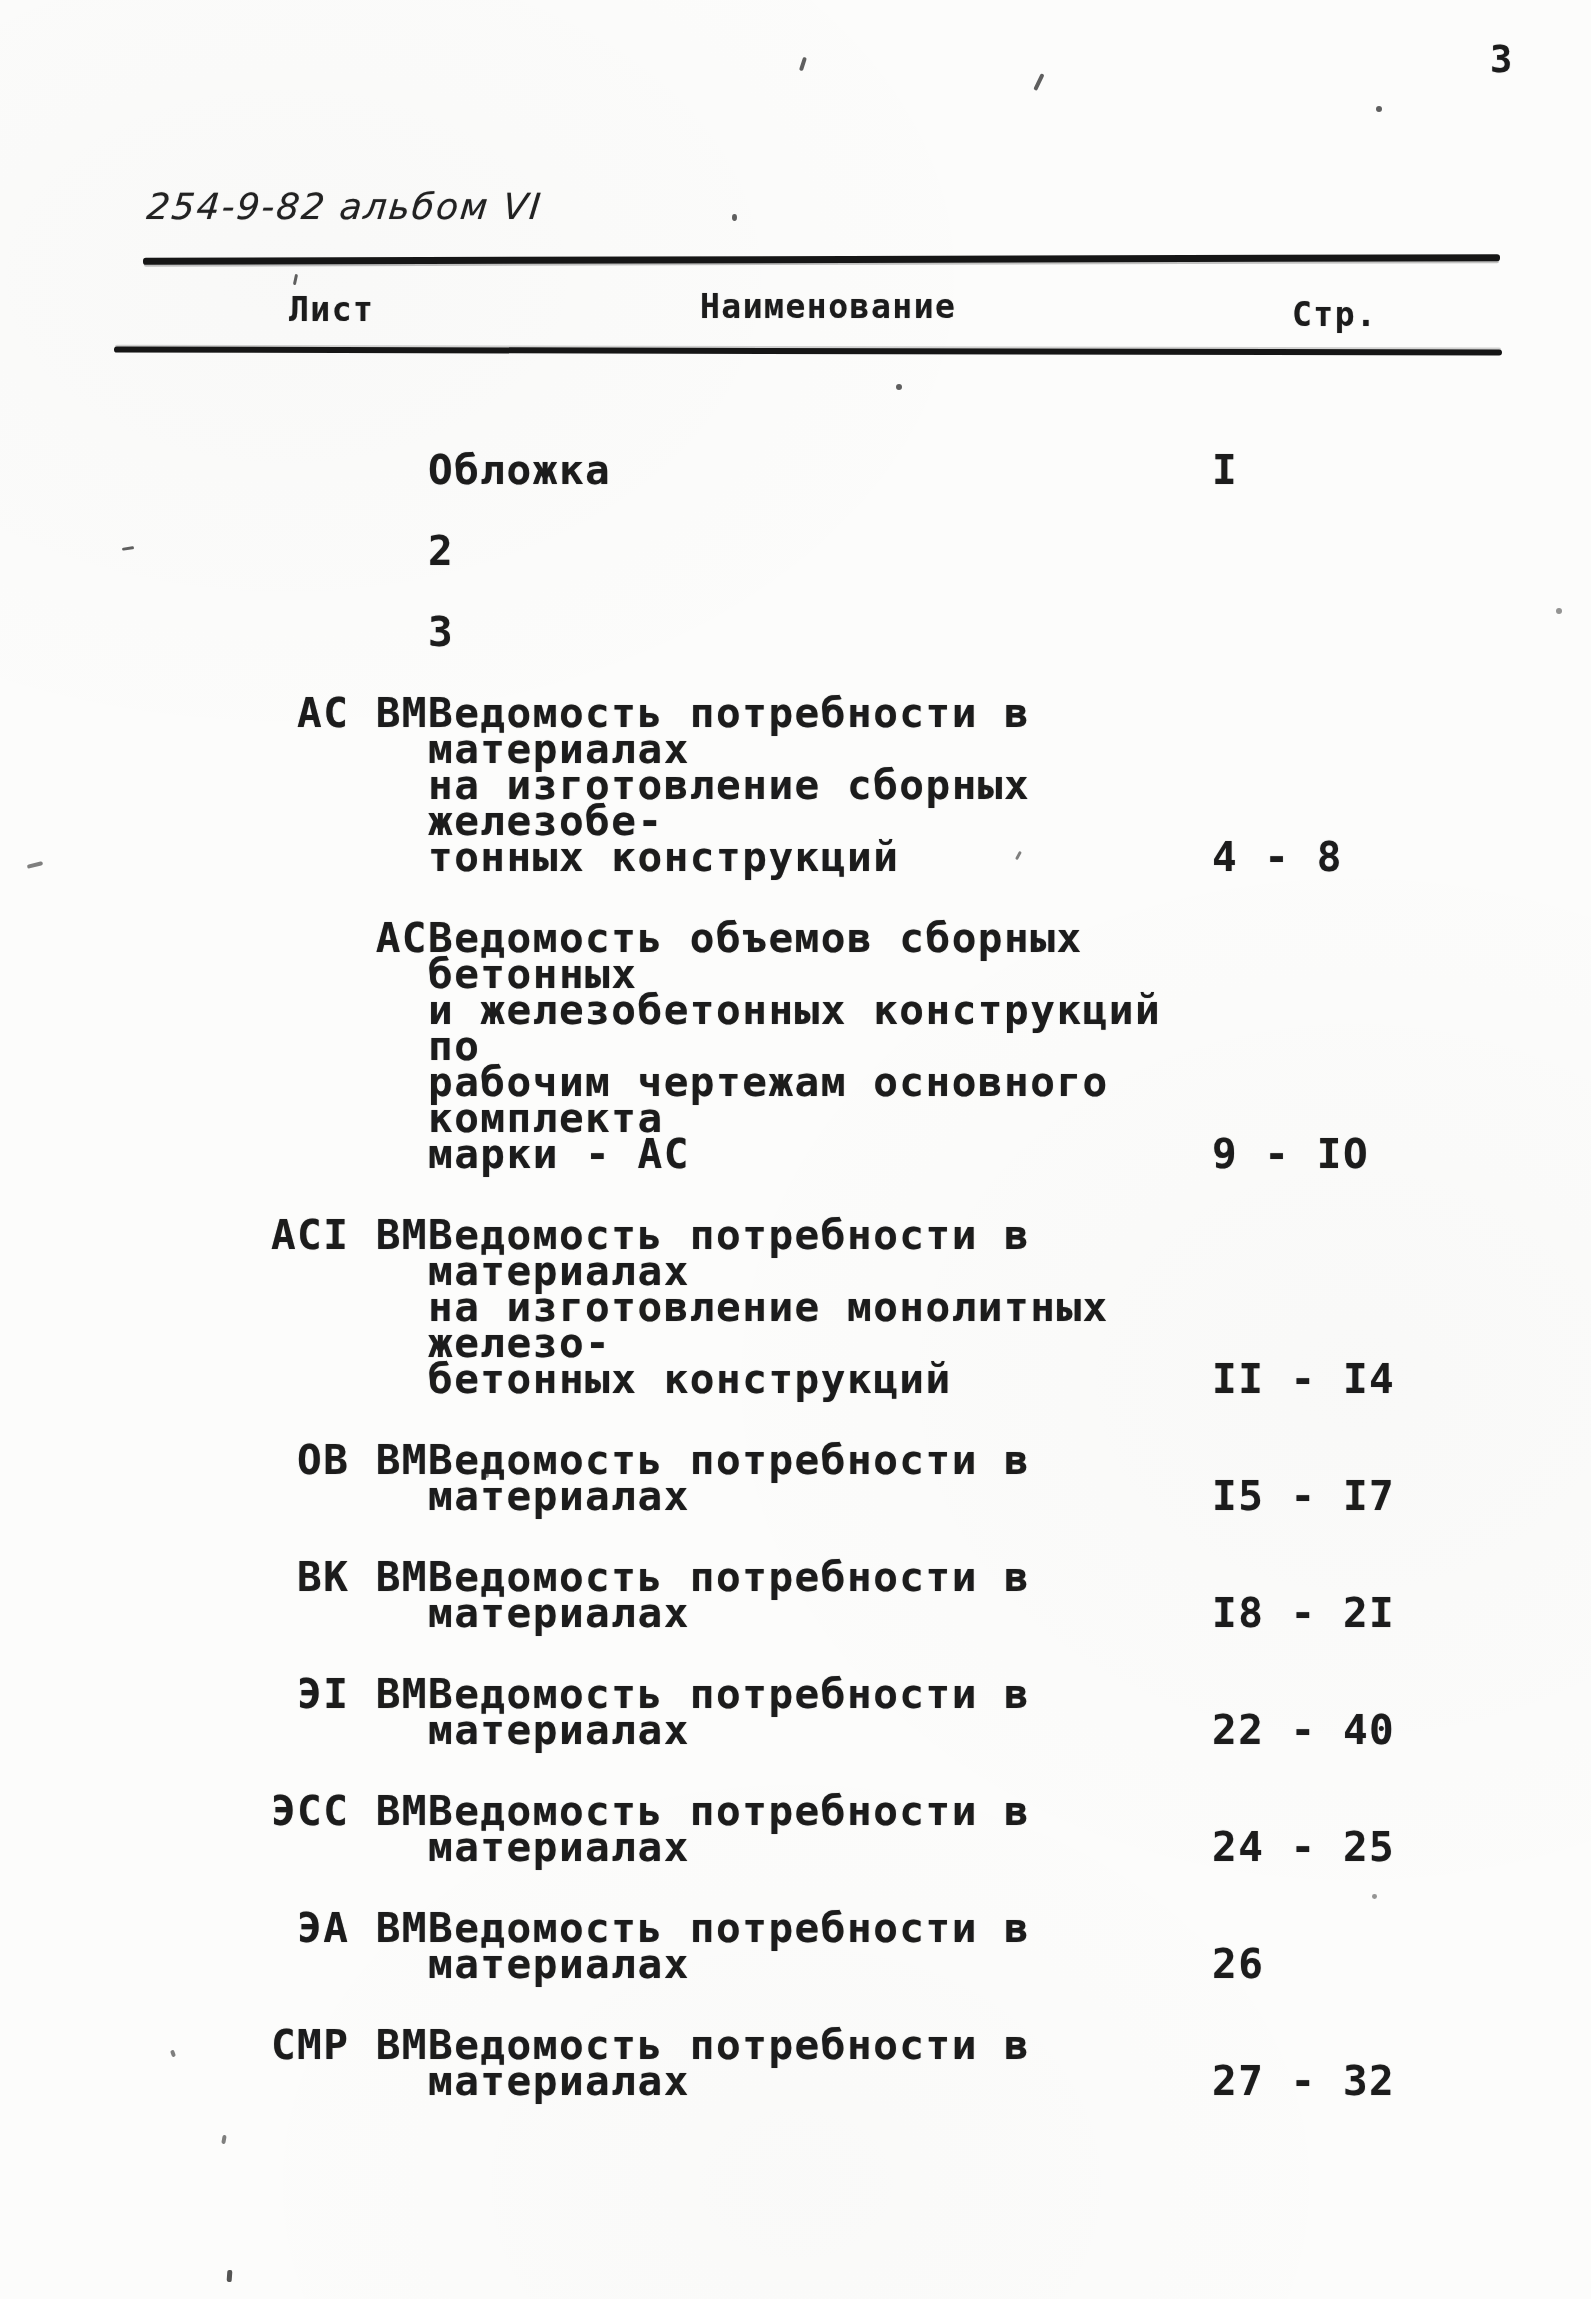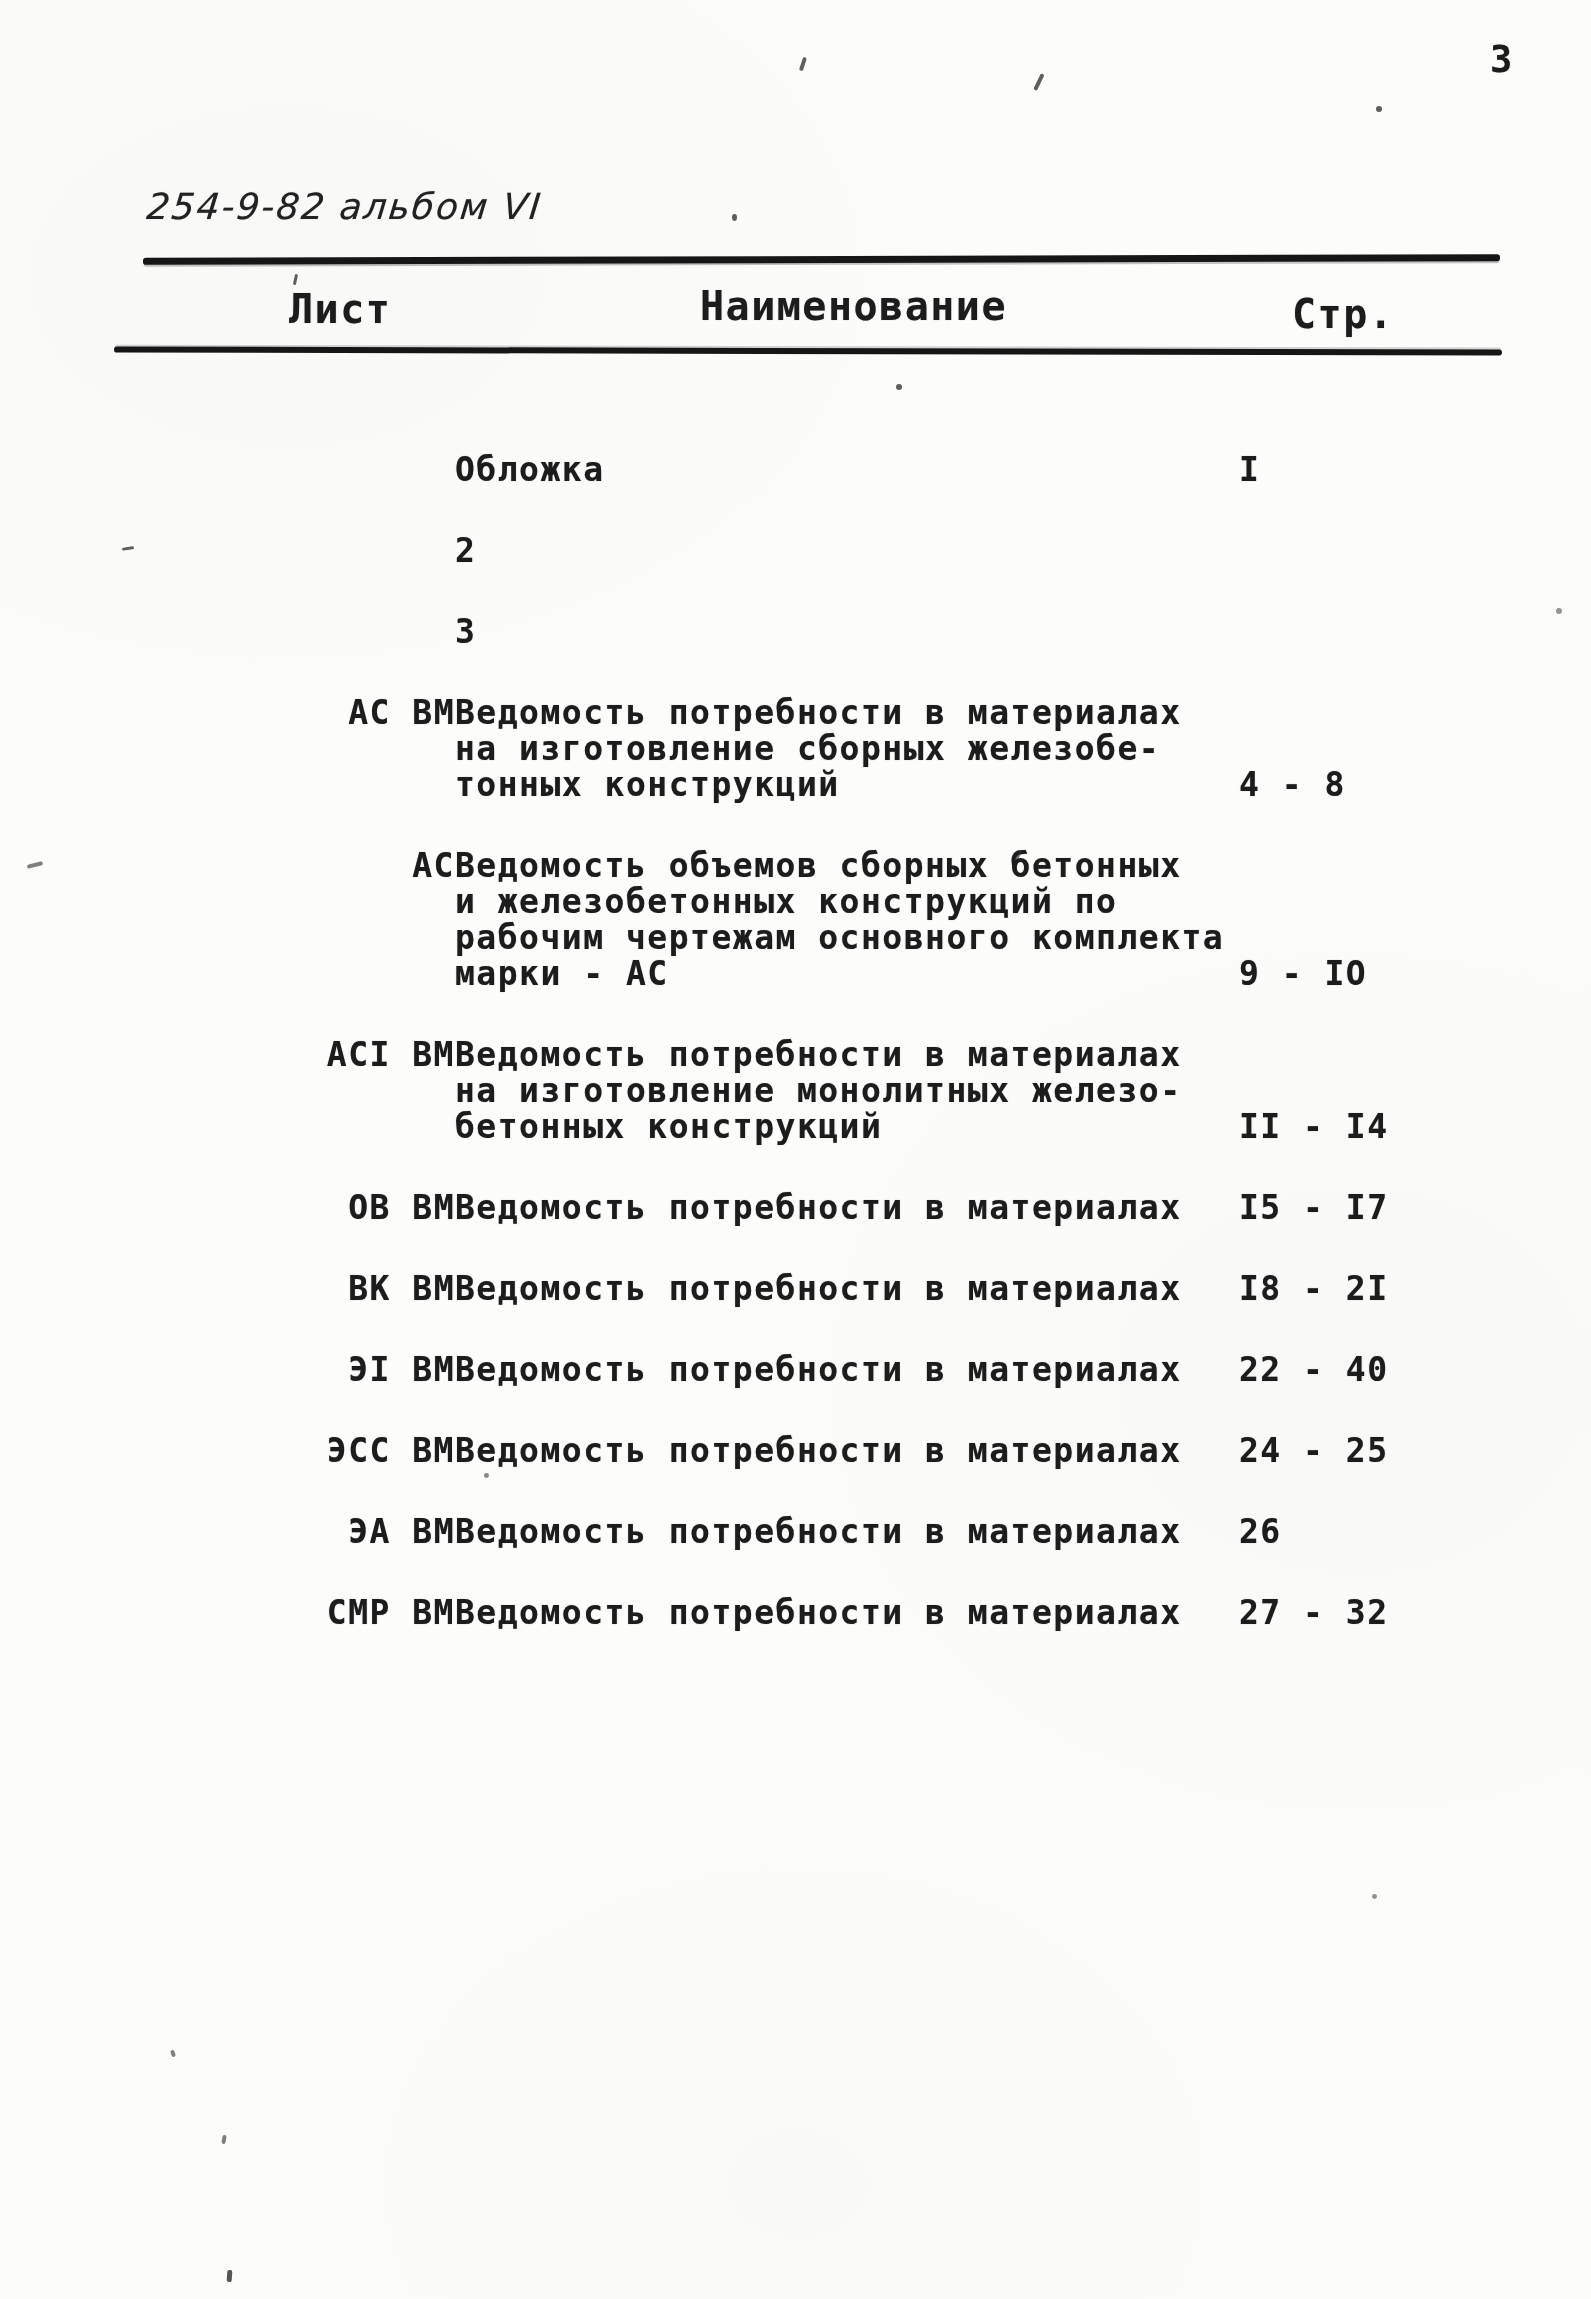--- a/index.html
+++ b/index.html
@@ -43,33 +43,33 @@
   .rule-top {
     left:143px; top:256px; width:1357px; height:6.9px;
     transform:rotate(-0.15deg);
     box-shadow:0 2.9px 0 -1px rgba(20,20,20,0.25);
   }
   .rule-mid {
     left:114px; top:348px; width:1388px; height:5.9px;
     transform:rotate(0.12deg);
     box-shadow:0 -2.9px 0 -1px rgba(20,20,20,0.18);
   }
-  .col-header { position:absolute; font-size:40px; line-height:37px; white-space:nowrap; }
+  .col-header { position:absolute; font-size:33px; line-height:37px; white-space:nowrap; }
   .col-header-sheet { left:289px; top:291px; }
   .col-header-name  { left:700px; top:288px; }
   .col-header-page  { left:1292px; top:296px; }
   .rows {
     position:absolute; left:0; top:452px; width:1592px;
   }
   .row {
     display:flex;
     align-items:flex-end;
-    padding-left:110px;
+    padding-left:83px;
     margin-bottom:45px;
-    font-size:33px; line-height:36px;
+    font-size:41px; line-height:36px;
   }
   .cell { }
   .cell-sheet { width:345px; align-self:flex-start; white-space:nowrap;text-align:right; }
   .cell-name  { width:784px; white-space:pre-line; }
   .cell-pages { width:216px; white-space:nowrap; }
   .speck {
     position:absolute; background:#2b2b2b; border-radius:50%;
     opacity:0.75;
   }
   .speck.bar { border-radius:2px; }

